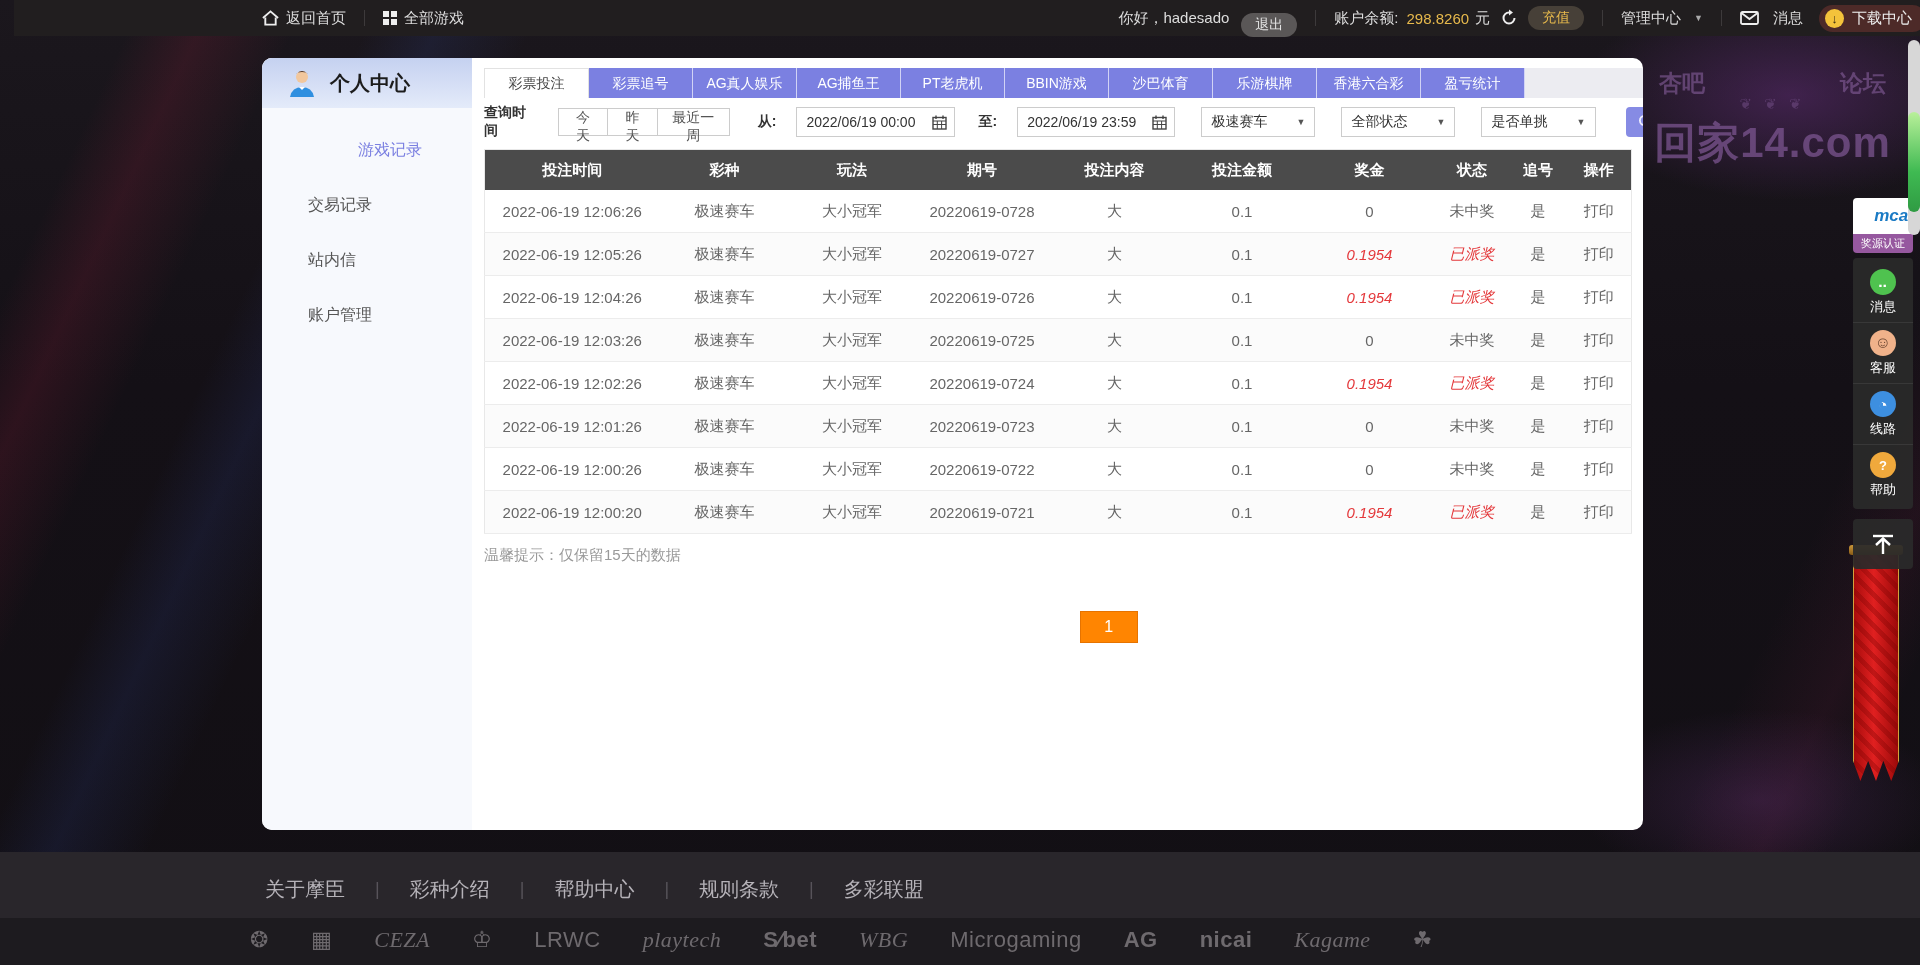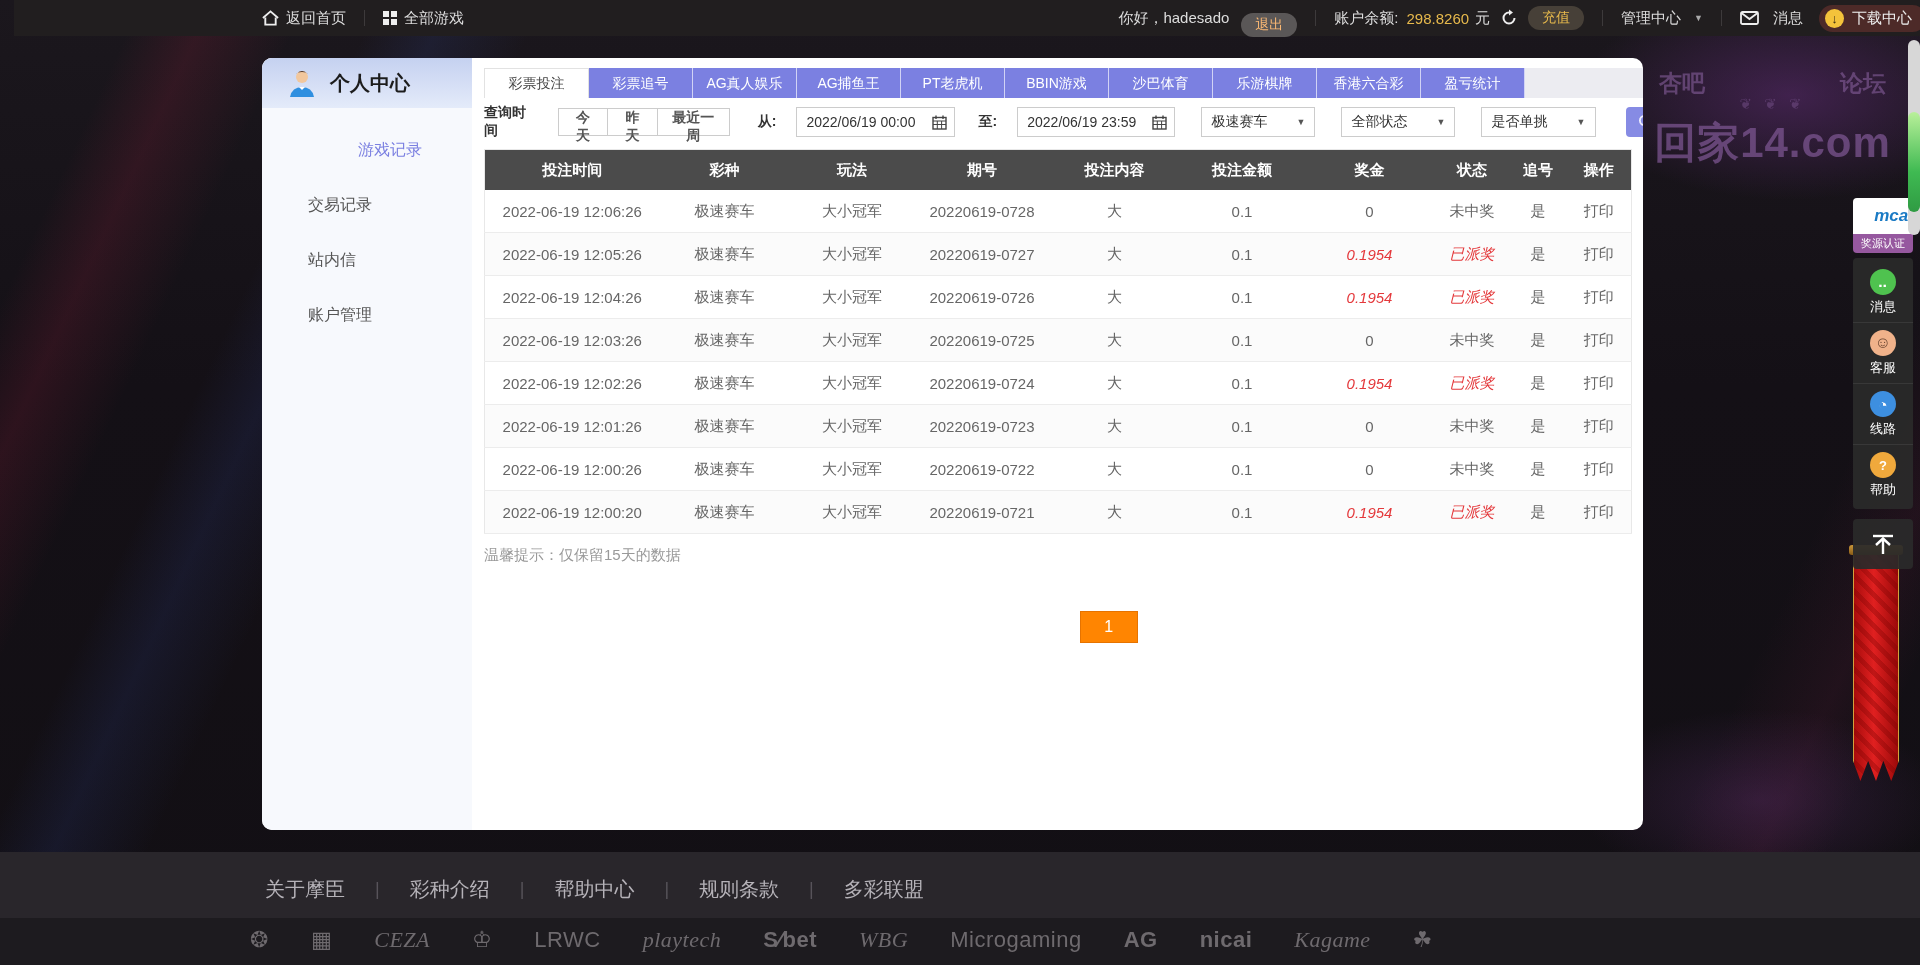--- a/index.html
+++ b/index.html
@@ -22,21 +22,21 @@
   .topbar{position:absolute;left:14px;top:0;width:1920px;height:36px;background:#211e1f;
     display:flex;align-items:center;justify-content:space-between;color:#ddd;font-size:15px;z-index:5;}
   .tb-left{display:flex;align-items:center;margin-left:248px;}
   .tb-right{display:flex;align-items:center;margin-right:8px;}
   .tb-item{display:flex;align-items:center;gap:7px;cursor:pointer;white-space:nowrap;}
   .tb-sep{width:1px;height:16px;background:#3d3a3b;margin:0 18px;}
   .grid-icon{display:inline-grid;grid-template-columns:6px 6px;grid-gap:2px;}
   .grid-icon i{width:6px;height:6px;background:#eee;display:block;}
   .pill{border:none;border-radius:12px;height:24px;padding:0 14px;font-size:14px;cursor:pointer;
     font-family:inherit;}
-  .pill.logout{background:#5a5757;color:#fdba74;margin-left:12px;margin-top:13px;}
+  .pill.logout{background:#5a5757;color:#e5e5e5;margin-left:12px;margin-top:13px;}
   .pill.recharge{background:#474038;color:#e7b94c;margin-left:10px;}
   .gold{color:#e7b94c;}
   .balance-label{margin-right:8px;}
   .balance-unit{margin-left:6px;}
   .refresh-icon{margin-left:10px;cursor:pointer;display:flex;}
   .caret{font-size:9px;color:#aaa;margin-left:6px;}
   .dl-pill{display:flex;align-items:center;gap:8px;background:#4d2a28;border-radius:14px;
     height:27px;padding:0 14px 0 6px;margin-left:16px;cursor:pointer;color:#eee;}
   .dl-circle{width:19px;height:19px;border-radius:50%;background:#f4c33b;color:#3a2d12;
     display:flex;align-items:center;justify-content:center;font-size:13px;font-weight:bold;}
@@ -66,21 +66,21 @@
   
   .tabs{display:flex;height:30px;background:#ececf1;}
   .tab{width:103px;background:#7b80e1;color:#fff;font-size:14px;line-height:30px;text-align:center;
     border-right:1px solid rgba(255,255,255,.65);cursor:pointer;white-space:nowrap;overflow:hidden;}
   .tab.active{background:#fff;color:#444;border:1px solid #e2e2e2;border-bottom:none;line-height:29px;}
   
   .filters{display:flex;align-items:center;margin-top:9px;font-size:14px;color:#333;gap:20px;height:30px;}
   .f-label{font-weight:bold;margin-right:4px;}
   .btn-group{display:flex;}
   .btn-group button{height:28px;padding:0 13px;background:#fff;border:1px solid #ccc;color:#555;
-    font-size:14px;cursor:pointer;font-family:inherit;font-weight:bold;}
+    font-size:14px;cursor:pointer;font-family:inherit;}
   .btn-group button + button{border-left:none;}
   .date-box{display:flex;align-items:center;justify-content:space-between;width:158px;height:28px;
     border:1px solid #ccc;padding:0 7px 0 9px;cursor:text;background:#fff;color:#333;}
   .sel-box{display:flex;align-items:center;justify-content:space-between;width:106px;height:28px;
     border:1px solid #ccc;padding:0 9px;background:#fff;color:#333;cursor:pointer;margin-left:6px;}
   .sel-box .caret2{font-size:9px;color:#555;}
   .search-btn{display:flex;align-items:center;justify-content:center;gap:7px;width:120px;height:30px;
     background:#868be4;border:none;border-radius:4px;color:#eef;font-size:15px;cursor:pointer;
     margin-left:10px;font-family:inherit;}
   

